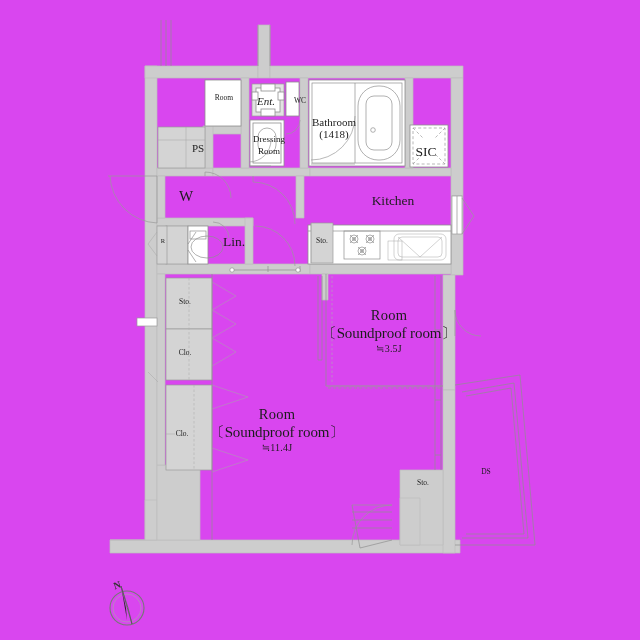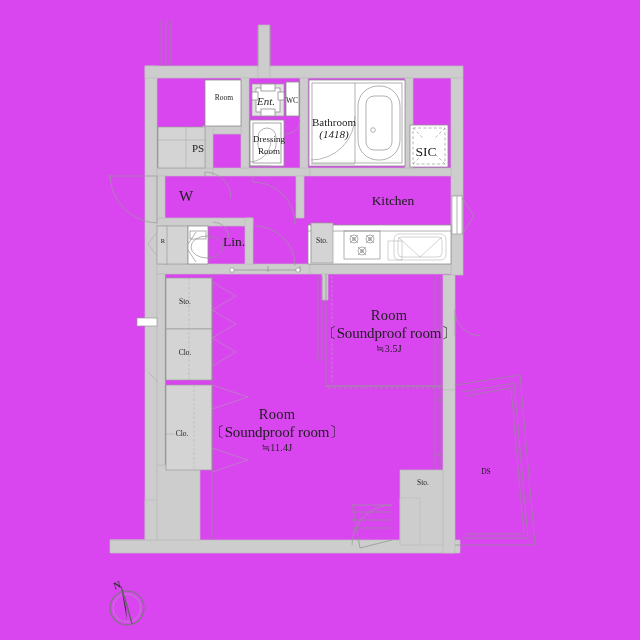--- a/index.html
+++ b/index.html
@@ -324,23 +324,23 @@
     <g>
       <circle cx="127" cy="608" r="17" fill="none" stroke="#777" stroke-width="1.1"></circle>
       <circle cx="127" cy="608" r="14" fill="none" stroke="#aaa" stroke-width=".6"></circle>
       <path d="M121 586 L127 620 L126 608 Z" fill="#2b2b2b"></path>
       <path d="M121 586 L128 608 L132 624 Z" fill="#ffffff" stroke="#555" stroke-width=".8"></path>
     </g>
   </svg>
 
   <div class="lbl lbl-xs" style="left:224px; top:98px;">Room</div>
   <div class="lbl lbl-md" style="left:266px; top:101px;font-style:italic;">Ent.</div>
-  <div class="lbl lbl-xs" style="left:292px; top:101px;">WC</div>
+  <div class="lbl lbl-xs" style="left:300px; top:101px;">WC</div>
   <div class="lbl lbl-md" style="left:334px; top:122px;">Bathroom</div>
-  <div class="lbl lbl-md" style="left:334px; top:134px;font-style:italic;">(1418)</div>
+  <div class="lbl lbl-md" style="left:334px; top:134px;">(1418)</div>
   <div class="lbl lbl-sm" style="left:269px; top:139px;">Dressing</div>
   <div class="lbl lbl-sm" style="left:269px; top:151px;">Room</div>
   <div class="lbl lbl-md" style="left:198px; top:148px;">PS</div>
   <div class="lbl lbl-lg" style="left:426px; top:152px;">SIC</div>
   <div class="lbl lbl-xl" style="left:186px; top:197px;">W</div>
   <div class="lbl lbl-lg" style="left:393px; top:201px;">Kitchen</div>
   <div class="lbl lbl-lg" style="left:234px; top:242px;text-align:right;">Lin.</div>
   <div class="lbl lbl-tiny" style="left:163px; top:241px;">R</div>
   <div class="lbl lbl-xs" style="left:322px; top:241px;">Sto.</div>
   <div class="lbl lbl-xs" style="left:185px; top:302px;">Sto.</div>

